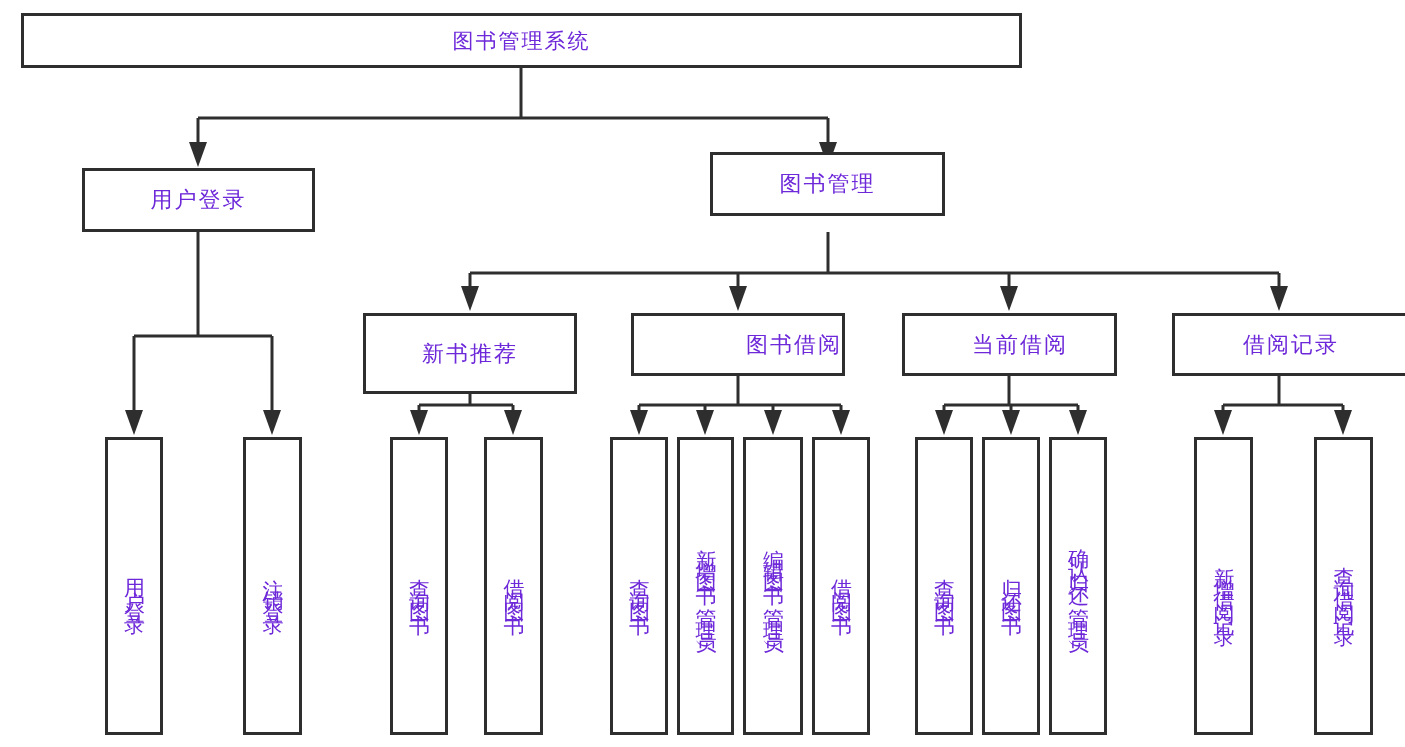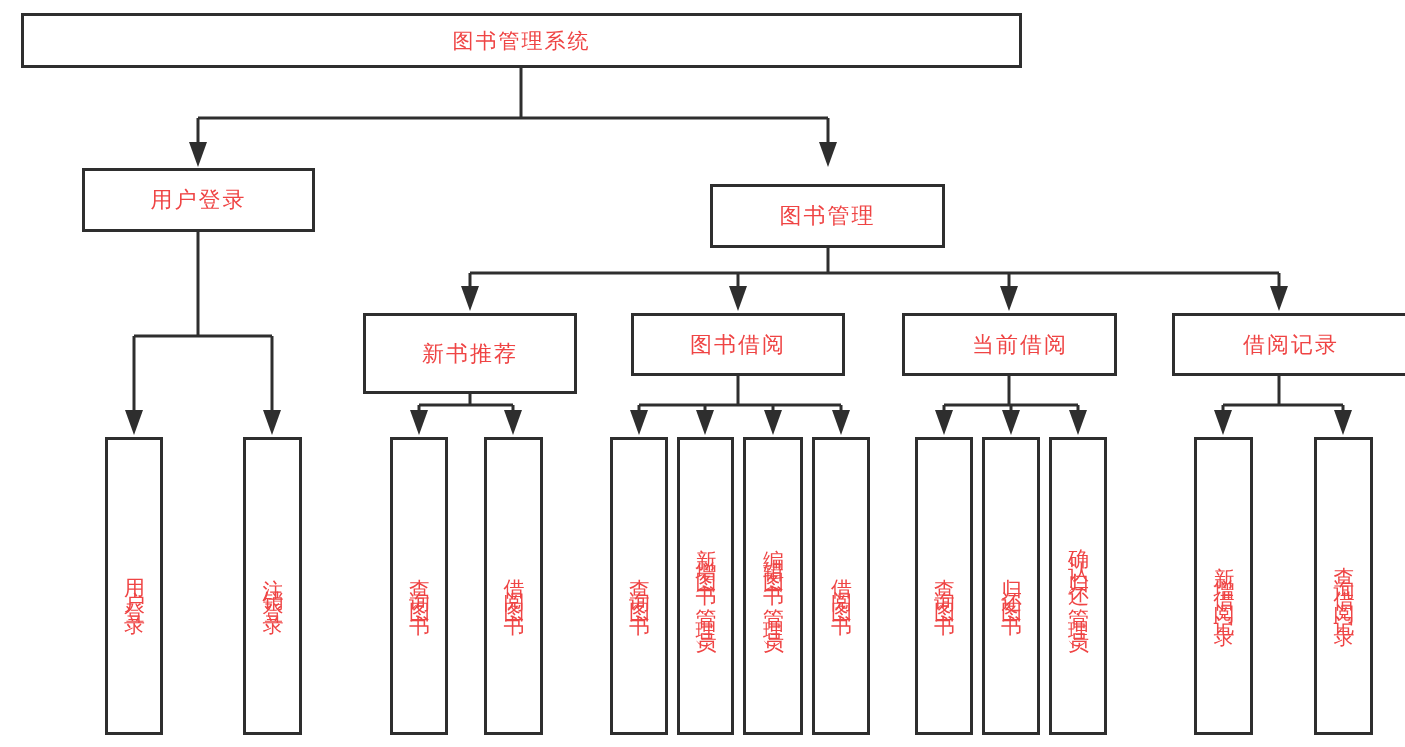--- a/index.html
+++ b/index.html
@@ -23,21 +23,21 @@
     height: 747px;
   }
   .node {
     position: absolute;
     box-sizing: border-box;
     border: 3px solid #2e2e2e;
     background: #ffffff;
     display: flex;
     align-items: center;
     justify-content: center;
-    color: #ef4444;
+    color: #6d28d9;
   }
   .hbox .label {
     font-size: 22px;
     letter-spacing: 2px;
     white-space: nowrap;
   }
   .root-box .label {
     font-size: 21px;
     letter-spacing: 2px;
   }
@@ -135,28 +135,28 @@
     </g>
   </svg>
 
   <div class="node hbox root-box" style="left:21px; top:13px; width:1001px; height:55px;">
     <span class="label">图书管理系统</span>
   </div>
 
   <div class="node hbox" style="left:82px; top:168px; width:233px; height:64px;">
     <span class="label">用户登录</span>
   </div>
-  <div class="node hbox" style="left:710px; top:184px; width:235px; height:64px;">
+  <div class="node hbox" style="left:710px; top:152px; width:235px; height:64px;">
     <span class="label">图书管理</span>
   </div>
 
   <div class="node hbox" style="left:363px; top:313px; width:214px; height:81px;">
     <span class="label">新书推荐</span>
   </div>
-  <div class="node hbox" style="left:631px; top:313px; width:214px; height:63px;">
+  <div class="node hbox" style="left:631px; top:313px; width:214px; height:63px;justify-content:flex-end;">
     <span class="label">图书借阅</span>
   </div>
   <div class="node hbox" style="left:902px; top:313px; width:215px; height:63px;padding-left:21px;">
     <span class="label">当前借阅</span>
   </div>
   <div class="node hbox" style="left:1172px; top:313px; width:238px; height:63px;justify-content:center;">
     <span class="label">借阅记录</span>
   </div>
 
   <div class="node vbox" style="left:105px; top:437px; width:58px; height:298px;">

